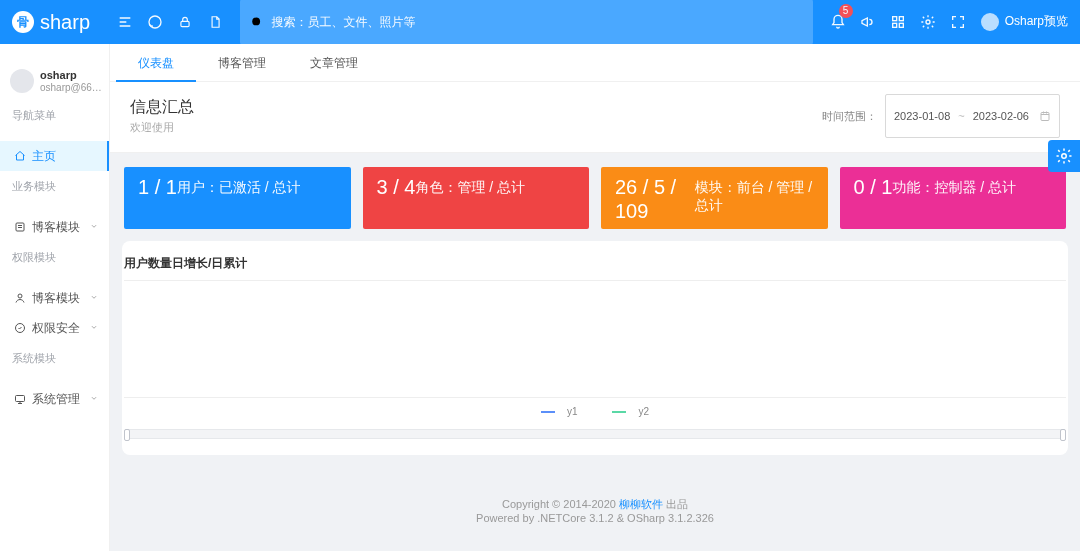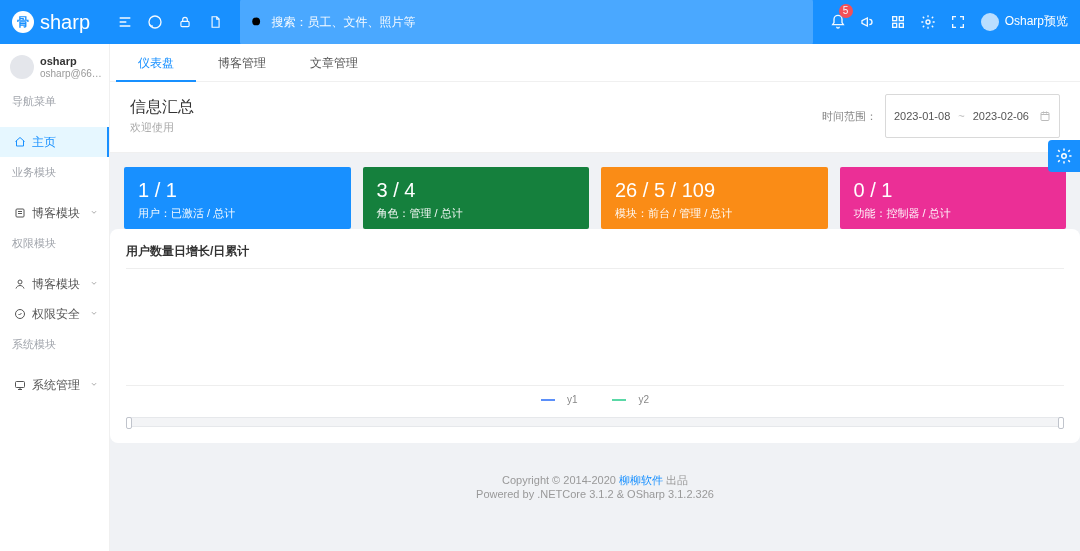--- a/index.html
+++ b/index.html
@@ -43,21 +43,21 @@
     width: 18px; height: 18px; border-radius: 50%; background: rgba(255,255,255,.7);
     margin-right: 6px;
   }
 
   
   .shell { display: flex; height: calc(551px - 44px); }
   .sidebar {
     width: 110px; background: #fff; border-right: 1px solid #f0f0f0;
     overflow: hidden; font-size: 12px;
   }
-  .sb-user { display: flex; align-items: center; padding: 10px 10px 6px; }
+  .sb-user { display: flex; align-items: center; padding: 24px 10px 6px; }
   .sb-user .av {
     width: 24px; height: 24px; border-radius: 50%; background: #e4e6eb; margin-right: 6px; flex: 0 0 auto;
   }
   .sb-user .nm { font-weight: 600; font-size: 11px; line-height: 14px; }
   .sb-user .em { font-size: 10px; color: #999; line-height: 12px; white-space: nowrap; overflow: hidden; text-overflow: ellipsis; max-width: 66px; }
   .sb-group { padding: 8px 12px 18px; color: #a0a4ab; font-size: 11px; }
   .sb-item {
     display: flex; align-items: center; justify-content: space-between;
     height: 30px; padding: 0 10px 0 14px; cursor: pointer; color: #555;
   }
@@ -87,31 +87,31 @@
   .daterange { display: flex; align-items: center; font-size: 11px; color: #888; }
   .daterange .pick {
     border: 1px solid #d9d9d9; border-radius: 2px; background: #fff; height: 44px;
     display: flex; align-items: center; padding: 0 8px; margin-left: 8px; color: #555;
   }
   .daterange .dash { margin: 0 8px; color: #bbb; }
 
   .cards { display: flex; gap: 12px; padding: 14px 14px 0; }
   .card {
     flex: 1; height: 62px; color: #fff; border-radius: 2px;
-    padding: 8px 14px; display: flex; flex-direction: column; justify-content: flex-end;
+    padding: 8px 14px; display: flex; justify-content: flex-start;
   }
   .card .big { font-size: 20px; font-weight: 300; line-height: 24px; }
-  .card .small { font-size: 11px; opacity: .95; margin-top: 4px; }
+  .card .small { font-size: 14px; opacity: .95; margin-top: 4px; }
   .c-blue { background: #1890ff; }
-  .c-green { background: #15803d; }
+  .c-green { background: #ef4444; }
   .c-orange { background: #fa8c16; }
   .c-magenta { background: #eb2f96; }
 
   .panel {
-    background: #fff; margin: 0; border-radius: 8px; padding: 14px 16px 16px;
+    background: #fff; margin: 12px; border-radius: 8px; padding: 14px 2px 16px;
   }
   .panel h3 { font-size: 12px; font-weight: 600; margin-bottom: 8px; }
   .chart-area {
     height: 118px; border-bottom: 1px solid #eee; border-top: 1px solid #eee;
     position: relative;
   }
   .legend { text-align: center; font-size: 10px; color: #888; padding: 8px 0 4px; }
   .legend span { margin: 0 8px; }
   .legend .swatch { display:inline-block; width:14px; height:0; border-top:2px solid; vertical-align:middle; margin-right:4px; }
   .scrollbar {

